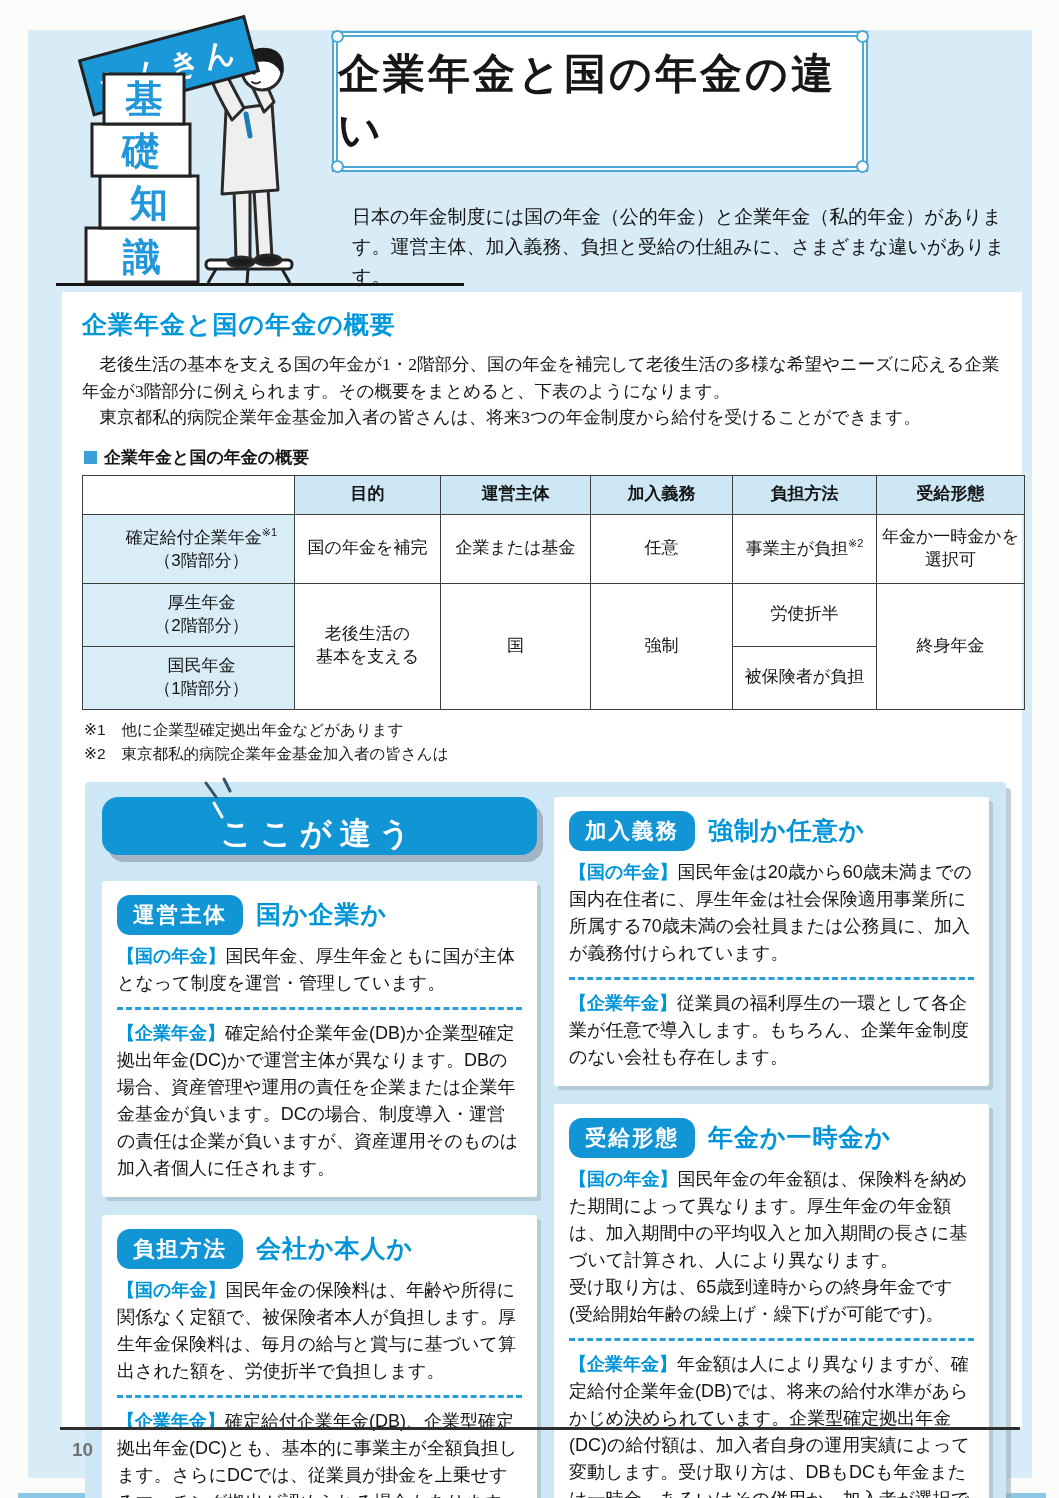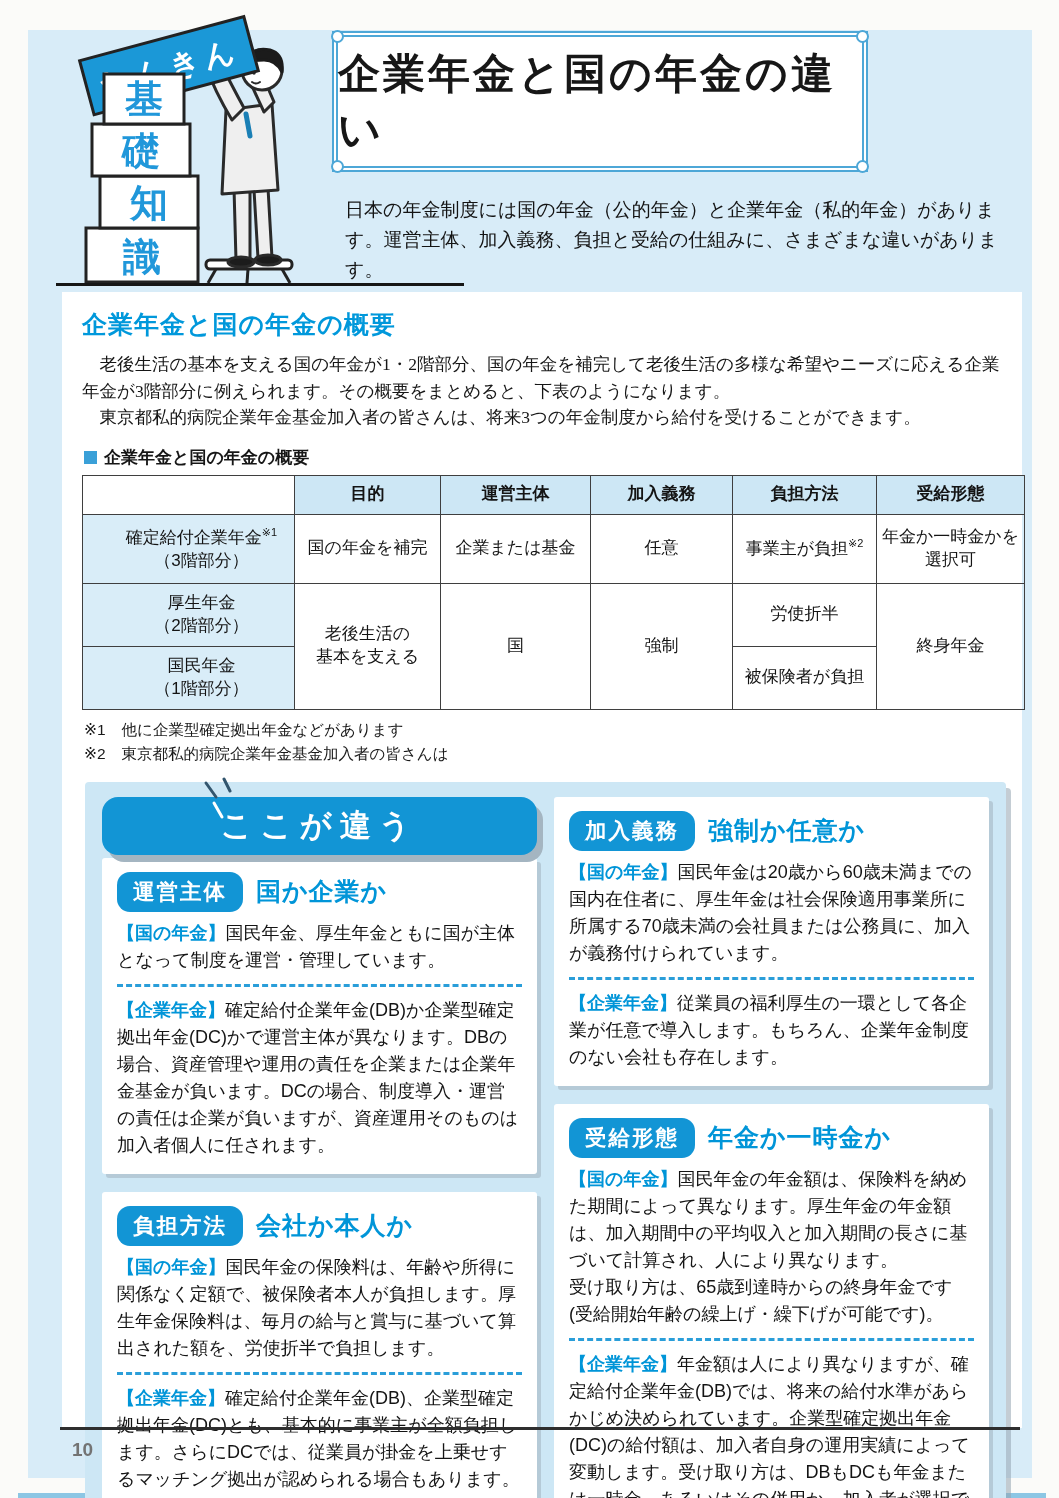--- a/index.html
+++ b/index.html
@@ -20,21 +20,21 @@
   .title-box {
     position:absolute; left:332px; top:31px; width:536px; height:141px;
     background:#ffffff; border:6px double #4da7d7; box-sizing:border-box;
     display:flex; align-items:center; justify-content:center;
   }
   .title-box h1 { margin:0; font-size:42px; font-weight:700; letter-spacing:3px; color:#171717; }
   .corner-dot { position:absolute; width:9px; height:9px; border-radius:50%; background:#fff; border:2.5px solid #4da7d7; }
   .dot-tl { left:-7px; top:-7px; } .dot-tr { right:-7px; top:-7px; }
   .dot-bl { left:-7px; bottom:-7px; } .dot-br { right:-7px; bottom:-7px; }
 
-  .intro { position:absolute; left:337px; top:187px; width:670px; margin:8px;
+  .intro { position:absolute; left:337px; top:187px; width:670px; margin:15px;
            font-size:19px; line-height:1.58; color:#141414; }
 
   
   .content {
     position:absolute; left:62px; top:292px; width:960px; height:1136px;
     background:#ffffff; box-sizing:border-box; padding:14px 18px 0 20px;
   }
   .ov-heading { margin:2px 0 10px 0; color:#0098db; font-size:25px; font-weight:700; letter-spacing:1px; }
   .para { margin:0; font-size:17.5px; line-height:1.52; color:#161616; text-indent:1em;font-family:Liberation Serif, serif; }
 
@@ -58,23 +58,23 @@
 
   
   .diff-panel {
     margin:16px 0 0 3px; width:921px; box-sizing:border-box;
     background:#cde7f5; border-radius:4px; padding:15px 17px 17px;
     box-shadow:5px 6px 0 rgba(148,164,176,.55);
     display:flex; gap:17px;
   }
   .dcol { flex:1; display:flex; flex-direction:column; }
   .banner {
-    position:relative; height:58px; margin-bottom:3px;
+    position:relative; height:58px; margin-bottom:26px;
     background:#1295d5; border-radius:16px; box-shadow:6px 7px 0 #a4b5c1;
-    display:flex; align-items:center; justify-content:center;
+    display:flex; align-items:flex-end; justify-content:center;
     color:#fff; font-size:31px; font-weight:700; letter-spacing:8px;
   }
   .sparkle { position:absolute; left:96px; top:-20px; }
   .dbox { background:#ffffff; border-radius:3px; padding:12px 15px 15px;
           box-shadow:4px 4px 0 rgba(158,174,186,.5); margin-bottom:18px; }
   .dcol .dbox:last-child { margin-bottom:0; }
   .dbox-head { display:flex; align-items:center; gap:13px; margin:2px 0 8px 0; }
   .badge { background:#1295d5; color:#fff; font-weight:700; font-size:21.5px;
            padding:5px 16px 6px; border-radius:13px; letter-spacing:2px; white-space:nowrap; }
   .dhead { color:#0095d8; font-size:25px; font-weight:700; letter-spacing:1px; }

